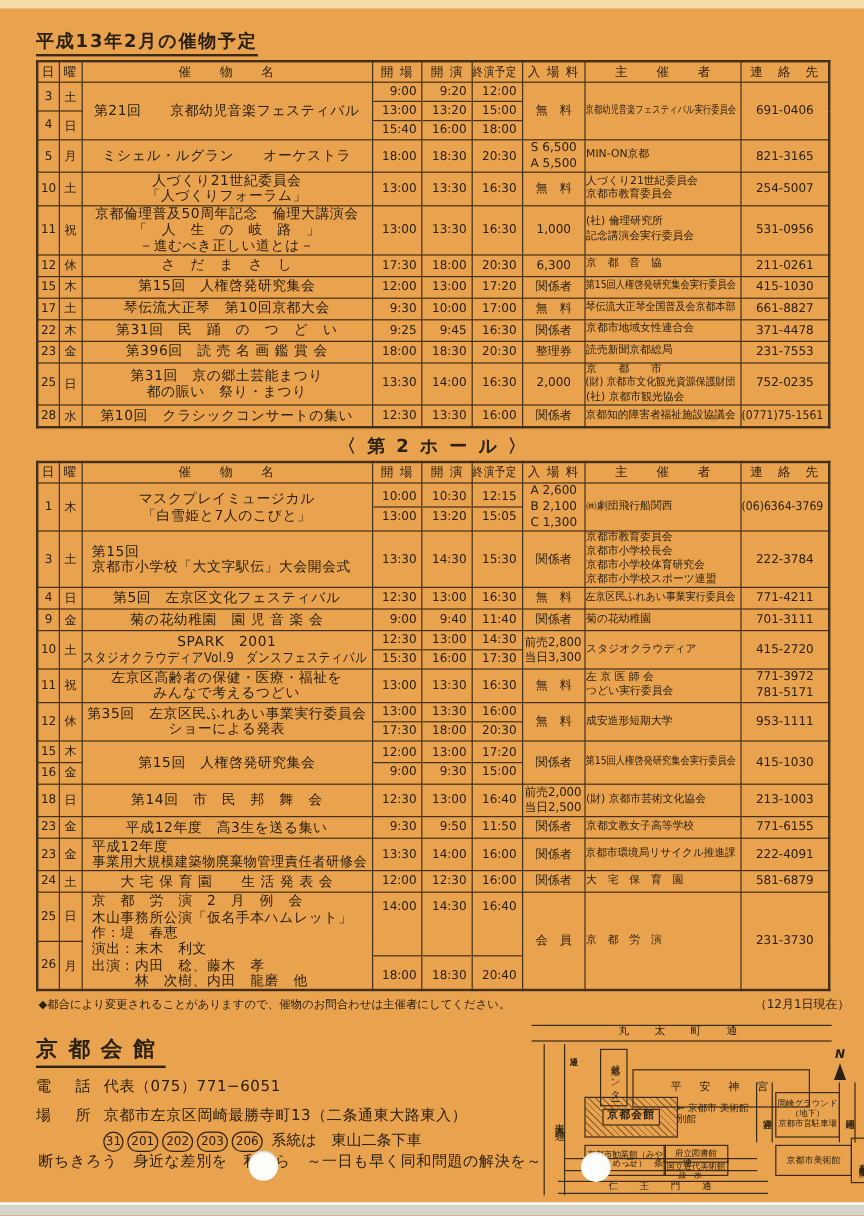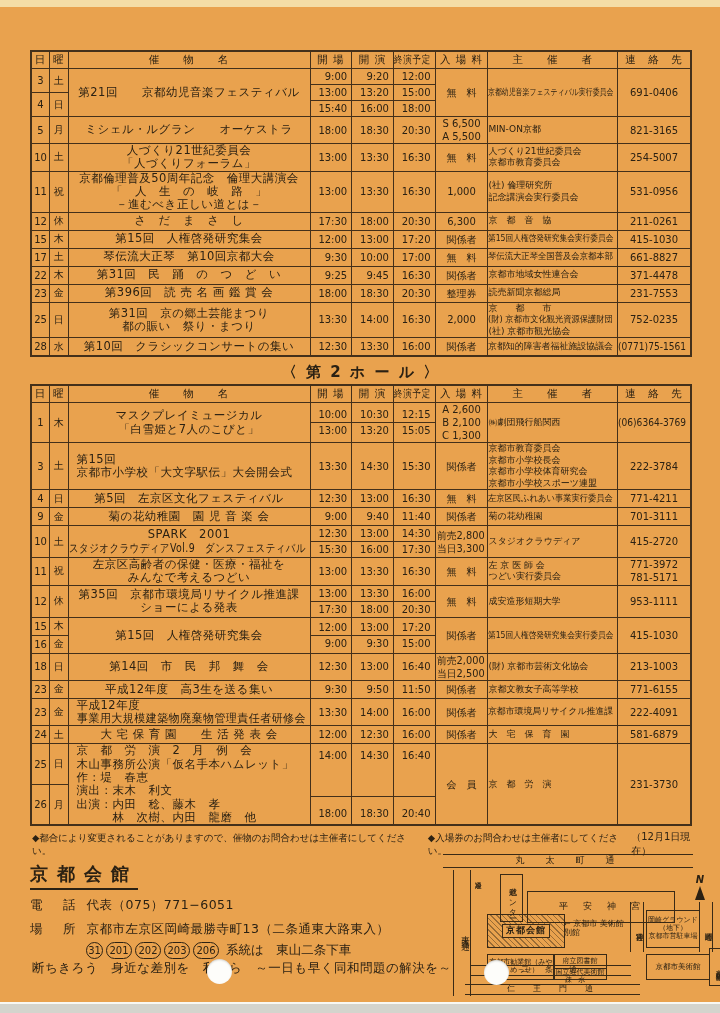--- a/index.html
+++ b/index.html
@@ -62,20 +62,21 @@
   .hole{position:absolute;width:25px;height:25px;border-radius:50%;background:#fdfdfa;box-shadow:inset 0 1px 2px rgba(0,0,0,.18);z-index:30;}
 </style>
 </head>
 <body>
 
 <div class="page">
   <div class="top-strip"></div>
 
   <div class="content">
     <div class="title-row">
+      <span class="main-title">平成13年2月の催物予定</span>
     </div>
 
     <div id="hall1-mount">
         <table class="sched">
           <colgroup>
             <col class="c-day">
             <col class="c-wk">
             <col class="c-ev">
             <col class="c-t">
             <col class="c-t">
@@ -692,21 +693,21 @@
               </td>
               <td class="td-con" rowspan="1">
                 <div class="con-line"><span class="fit">771-3972</span></div>
                 <div class="con-line"><span class="fit">781-5171</span></div>
               </td>
             </tr>
             <tr>
               <td class="td-day">12</td>
               <td class="td-day">休</td>
               <td class="td-ev" rowspan="1">
-                <div class="ev-line"><span class="fit">第35回　京都市環境局リサイクル推進課</span></div>
+                <div class="ev-line"><span class="fit">第35回　左京区民ふれあい事業実行委員会</span></div>
                 <div class="ev-line"><span class="fit">ショーによる発表</span></div>
               </td>
               <td class="td-time" rowspan="1">
                 <div class="tstack">
                   <div class="t-line t-div">13:00</div>
                   <div class="t-line">17:30</div>
                 </div>
               </td>
               <td class="td-time" rowspan="1">
                 <div class="tstack">
@@ -936,21 +937,20 @@
             <tr>
               <td class="td-day">26</td>
               <td class="td-day">月</td>
             </tr>
           </tbody>
         </table>
       </div>
 
     <div class="notes">
       <span class="n1">◆都合により変更されることがありますので、催物のお問合わせは主催者にしてください。</span>
-      <span>◆入場券のお問合わせは主催者にしてください。</span>
       <span class="ndate">（12月1日現在）</span>
     </div>
   </div>
 
   <div class="footer">
     <div class="venue">
       <div class="venue-name">京都会館</div>
       <div class="vline">
         <span class="vlabel">電　話</span>
         <span>代表（075）771−6051</span>

